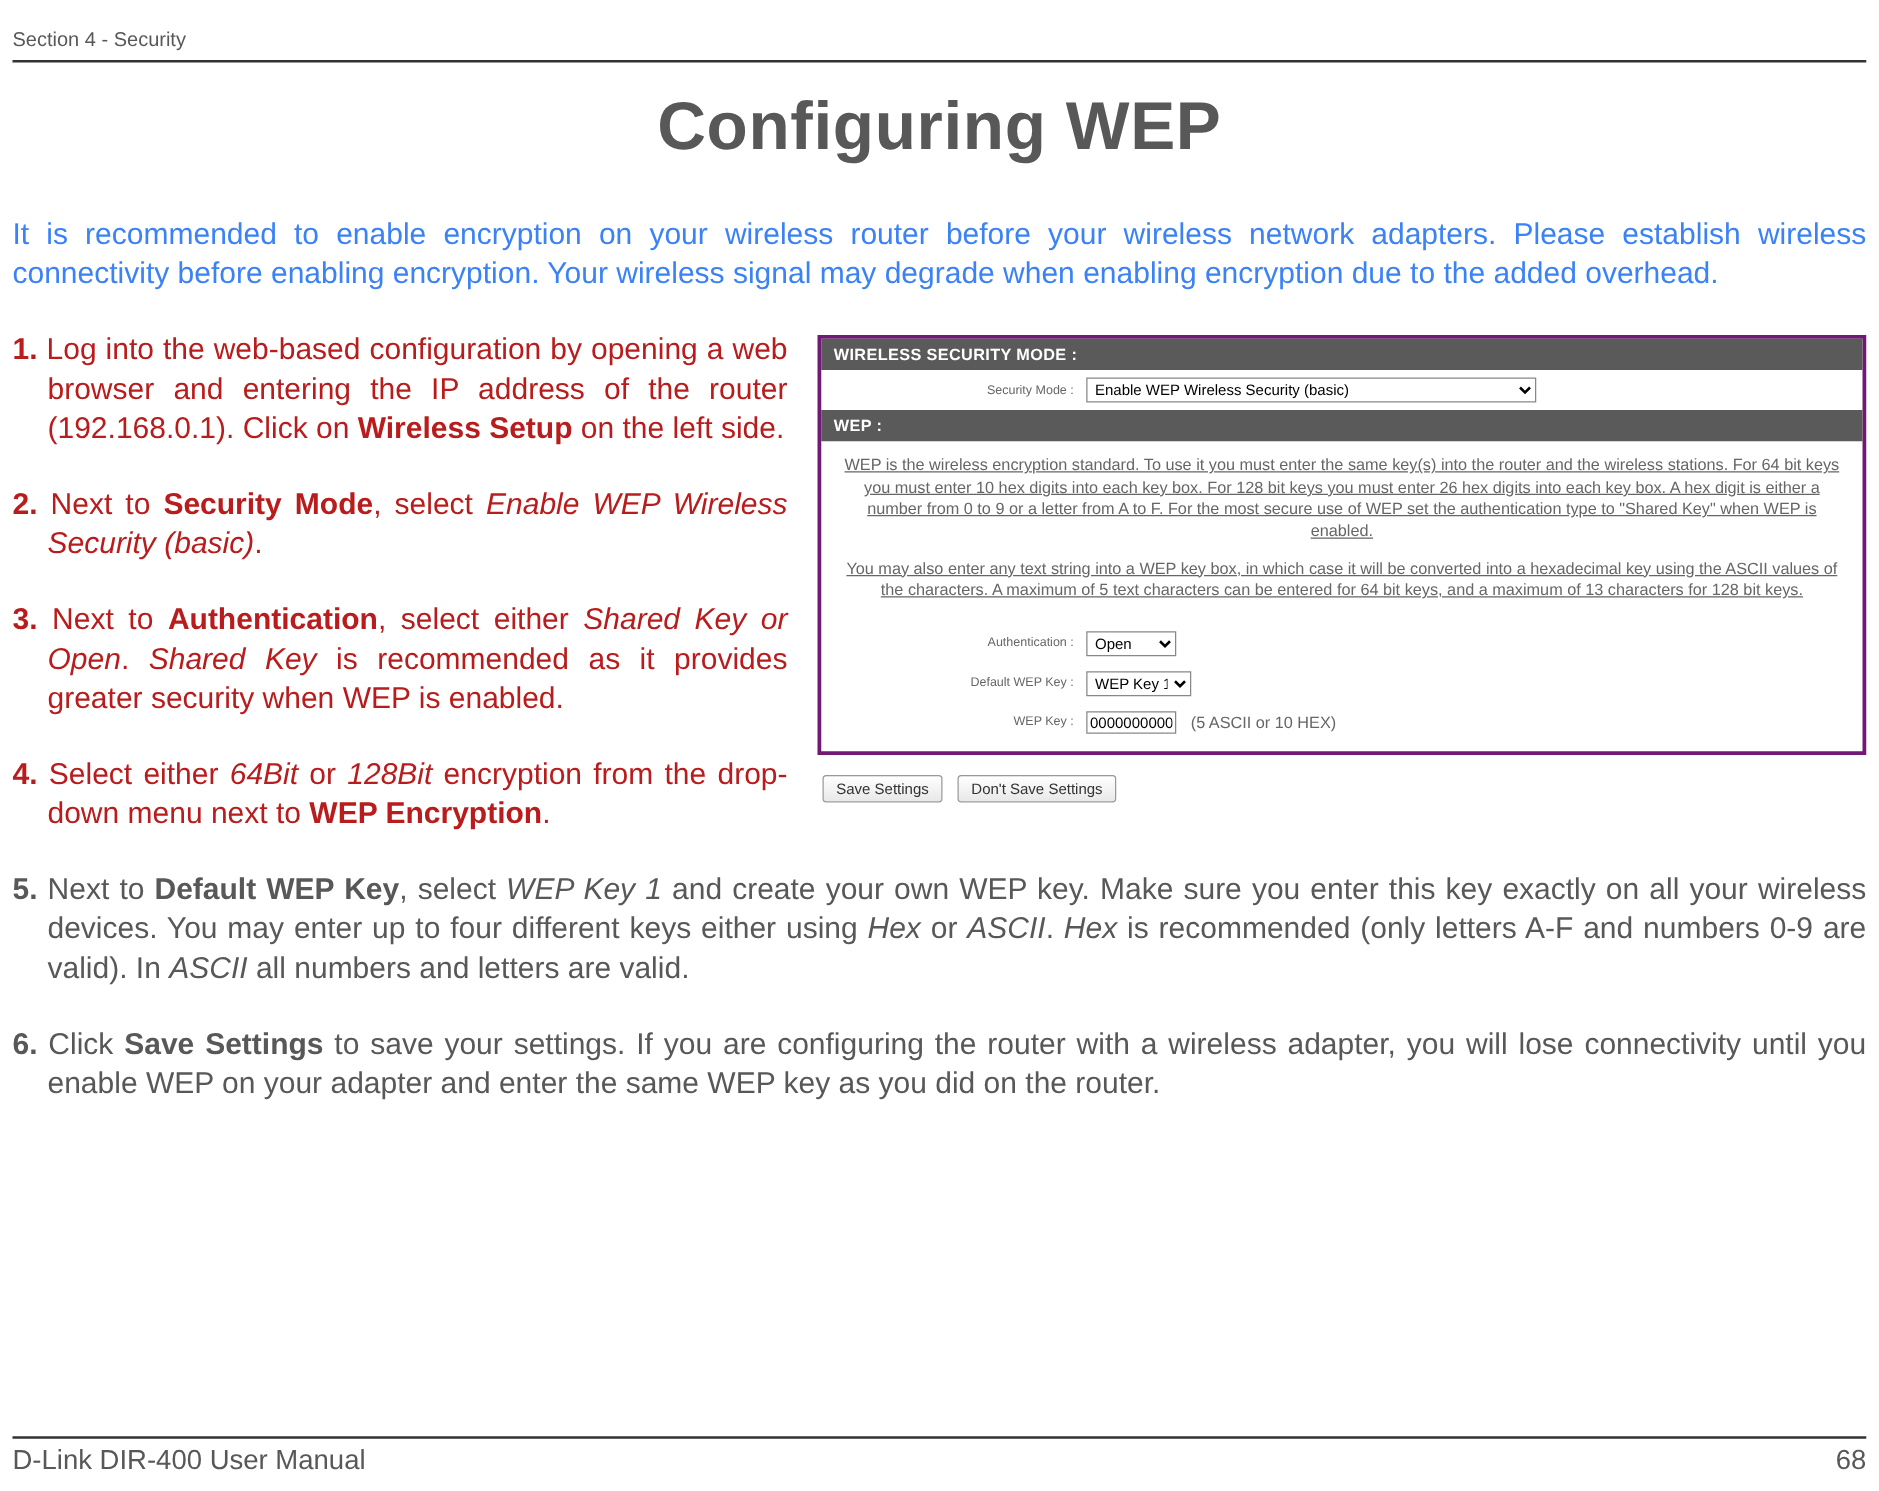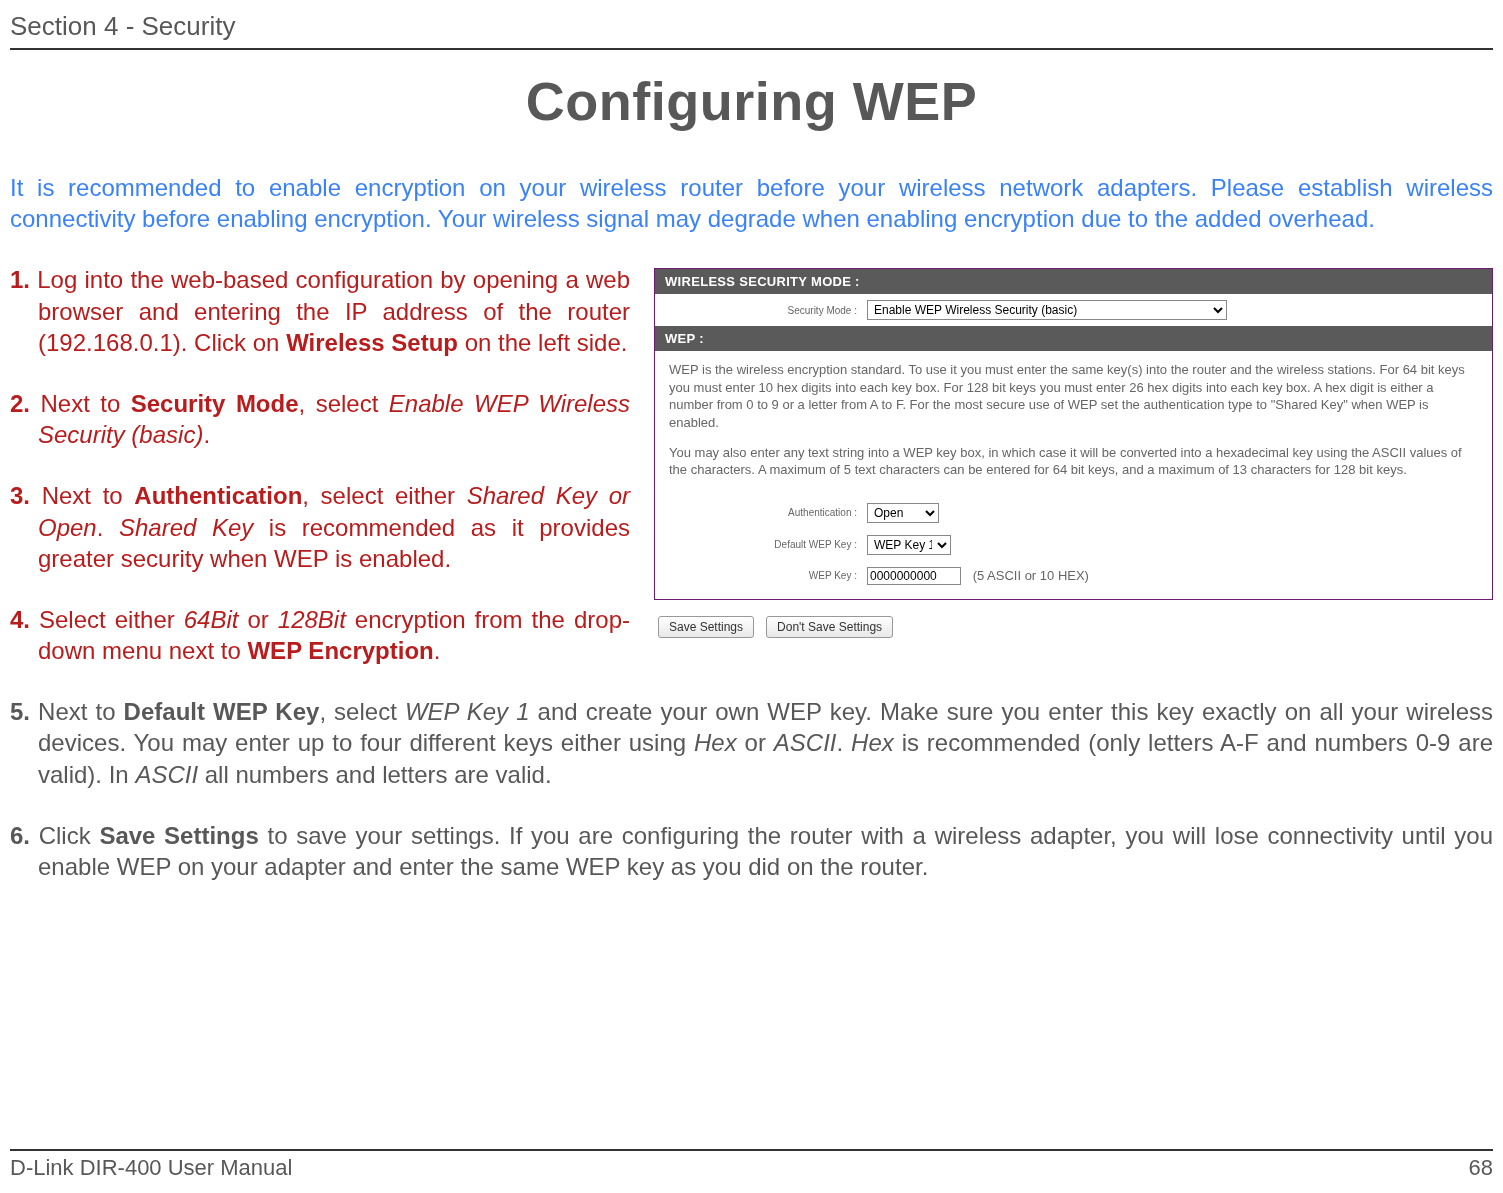--- a/index.html
+++ b/index.html
@@ -6,23 +6,23 @@
   body {
     font-family: Arial, Helvetica, sans-serif;
     width: 1503px;
     height: 1193px;
     background: #fff;
     color: #585858;
     position: relative;
     padding: 0 10px;
   }
   .header-section {
-    font-size: 26px;
-    color: #585858;
-    padding: 11px 0 6px 0;
+    font-size: 16px;
+    color: #585858;
+    padding: 24px 0 6px 0;
   }
   .divider {
     border: none;
     border-top: 2px solid #333;
     margin: 0 0 8px 0;
   }
   .page-title {
     font-family: "Arial Narrow", Arial, sans-serif;
     font-weight: bold;
     font-size: 54px;
@@ -57,21 +57,21 @@
   }
   .step-num { font-weight: bold; }
   .b { font-weight: bold; }
   .i { font-style: italic; }
   .panel-col {
     flex: 1;
     padding-top: 4px;
   }
   .panel {
     background: #fff;
-    border: 1px solid #701a75;
+    border: 3px solid #701a75;
     font-size: 13px;
     color: #666;
   }
   .panel-header {
     background: #5a5a5a;
     color: #fff;
     font-weight: bold;
     font-size: 13px;
     padding: 5px 10px;
     letter-spacing: 0.3px;
@@ -96,25 +96,25 @@
     background: #fff;
     padding: 1px 2px;
   }
   .sec-mode-select { width: 360px; height: 20px; }
   .wep-desc {
     padding: 10px 14px 6px 14px;
     font-size: 13px;
     line-height: 1.35;
     color: #666;
   }
-  .wep-desc p { margin-bottom: 12px; text-align: left; }
+  .wep-desc p { margin-bottom: 12px; text-align: center; text-decoration: underline; }
   .auth-select { width: 72px; height: 20px; }
   .enc-select { width: 60px; height: 20px; }
   .defkey-select { width: 84px; height: 20px; }
-  .wepkey-input { width: 94px; height: 18px; }
+  .wepkey-input { width: 72px; height: 18px; }
   .wepkey-hint { margin-left: 8px; color: #666; font-size: 13px; }
   .btn-bar {
     padding: 16px 0 0 4px;
     display: flex;
     gap: 12px;
   }
   .ui-btn {
     font-family: Arial, sans-serif;
     font-size: 12px;
     padding: 3px 10px;

